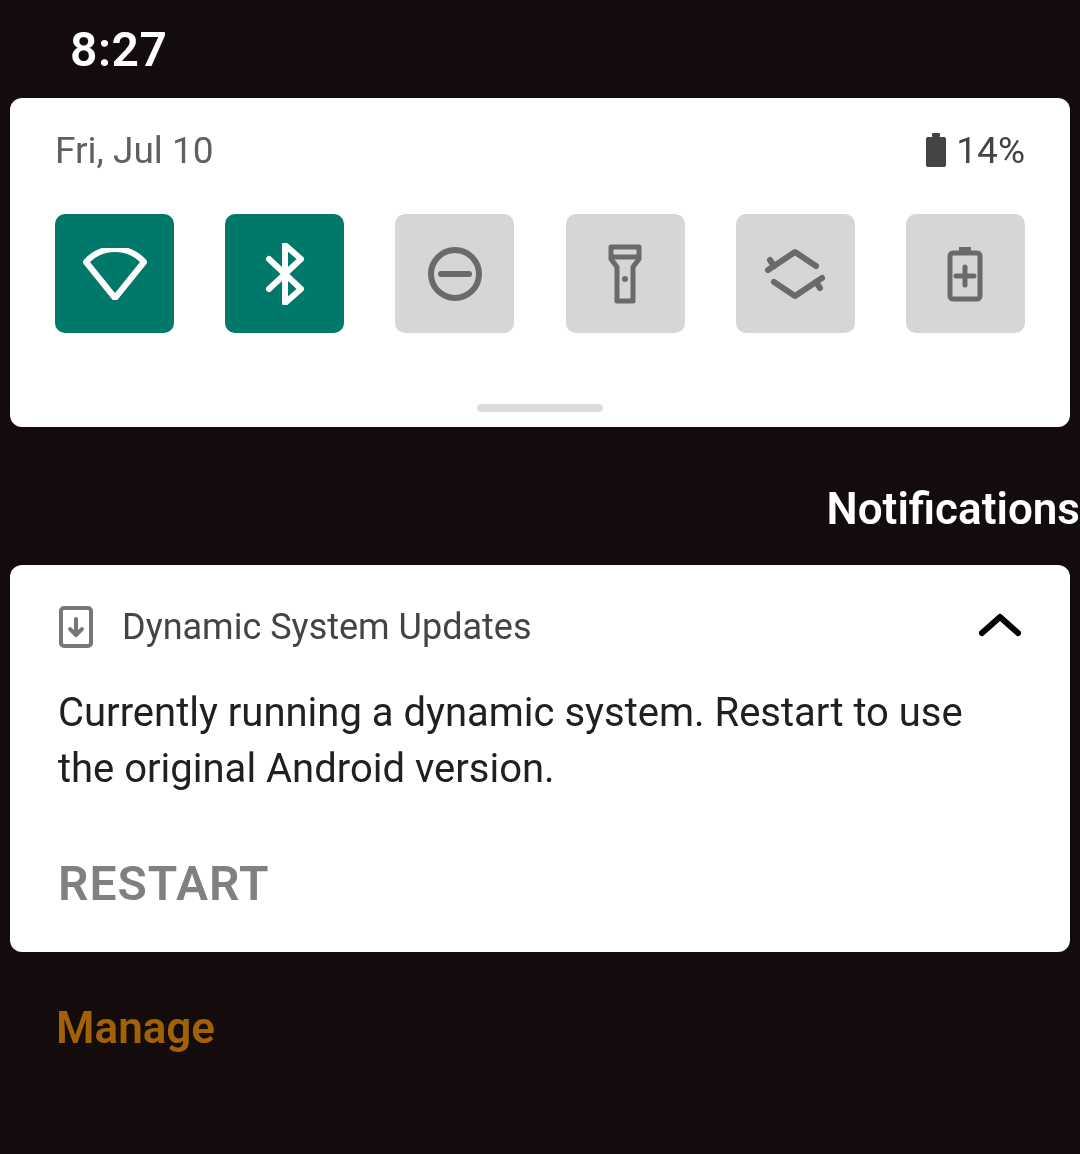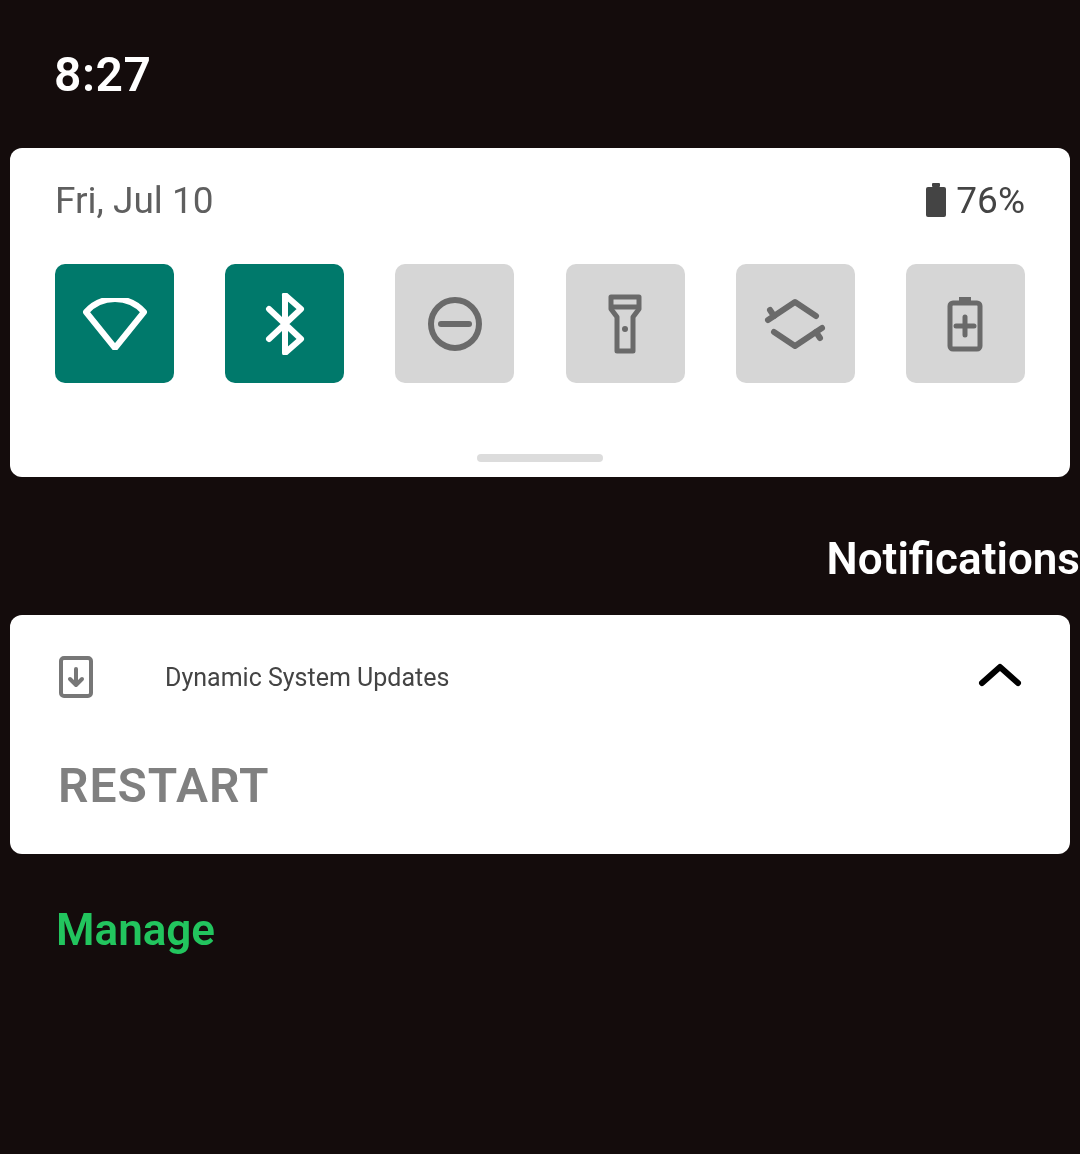--- a/index.html
+++ b/index.html
@@ -4,24 +4,24 @@
 <style>
   * { box-sizing: border-box; margin: 0; padding: 0; }
   html, body {
     width: 1080px;
     height: 1154px;
     background: #140c0c;
     font-family: Roboto, "Helvetica Neue", Arial, sans-serif;
     overflow: hidden;
   }
   .status-bar {
-    height: 148px;
-    display: flex;
-    align-items: center;
-    padding-left: 54px;
+    height: 98px;
+    display: flex;
+    align-items: center;
+    padding-left: 70px;
   }
   .clock {
     color: #fff;
     font-size: 48px;
     font-weight: 600;
     letter-spacing: 0.5px;
   }
   .qs-panel {
     margin: 0 10px;
     background: #fff;
@@ -114,23 +114,22 @@
     align-items: center;
     gap: 28px;
   }
   .notif-app-icon {
     width: 36px;
     height: 44px;
     position: relative;
   }
   .notif-app-name {
     color: #444;
-    font-size: 25px;
-    font-weight: 400;
-    margin-left: 43px;
+    font-size: 36px;
+    font-weight: 400;
   }
   .notif-collapse {
     position: absolute;
     right: 48px;
     top: 46px;
   }
   .notif-body {
     color: #202020;
     font-size: 40px;
     font-weight: 400;
@@ -139,39 +138,39 @@
   }
   .notif-action {
     color: #808080;
     font-size: 48px;
     font-weight: 600;
     letter-spacing: 1px;
     margin-top: 58px;
     display: inline-block;
   }
   .manage-label {
-    color: #22c55e;
+    color: #a16207;
     font-size: 44px;
     font-weight: 600;
     padding: 50px 18px 0 56px;
   }
 </style>
 </head>
 <body>
 
 <div class="status-bar">
   <div class="clock">8:27</div>
 </div>
 
 <div class="qs-panel">
   <div class="qs-header">
     <div class="date">Fri, Jul 10</div>
     <div class="battery">
       <span class="battery-icon"></span>
-      <span>76%</span>
+      <span>14%</span>
     </div>
   </div>
 
   <div class="tiles">
 
     <div class="tile on">
       <svg width="66" height="52" viewBox="0 0 66 52">
         <path d="M33 50 L4 14 C12 5 22 1 33 1 C44 1 54 5 62 14 Z" fill="none" stroke="#fff" stroke-width="6" stroke-linejoin="round"></path>
       </svg>
     </div>
@@ -231,16 +230,17 @@
         <path d="M12 24 L18 30 L24 24" fill="none" stroke="#777" stroke-width="4" stroke-linecap="round" stroke-linejoin="round"></path>
       </svg>
     </span>
     <span class="notif-app-name">Dynamic System Updates</span>
     <span class="notif-collapse">
       <svg width="44" height="28" viewBox="0 0 44 28">
         <path d="M4 22 L22 6 L40 22" fill="none" stroke="#000" stroke-width="6" stroke-linecap="round" stroke-linejoin="round"></path>
       </svg>
     </span>
   </div>
+  <div class="notif-body">Currently running a dynamic system. Restart to use the original Android version.</div>
   <div class="notif-action">RESTART</div>
 </div>
 
 <div class="manage-label">Manage</div>
 
 </body></html>

